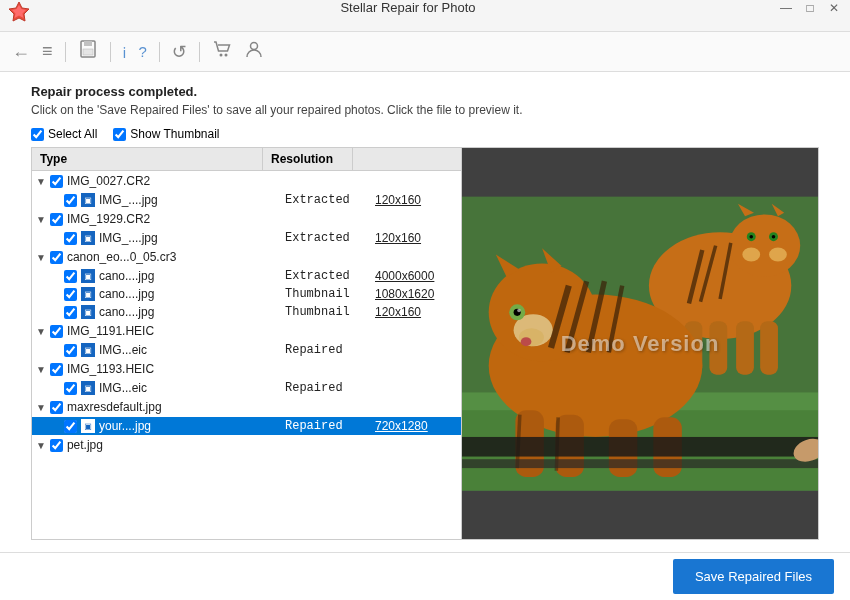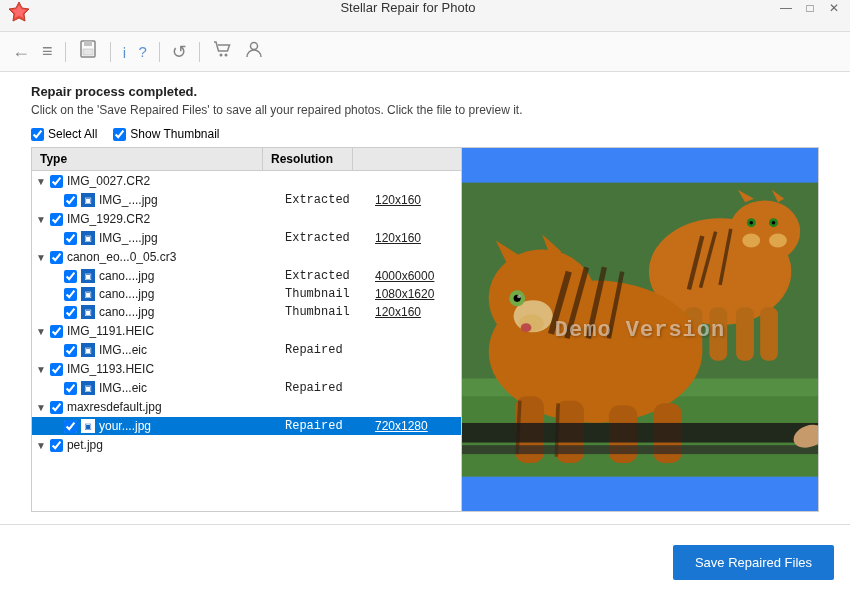--- a/index.html
+++ b/index.html
@@ -189,43 +189,42 @@
       display: inline-flex;
       align-items: center;
       justify-content: center;
       font-size: 8px;
       color: #fff;
       flex-shrink: 0;
     }
     .preview-panel {
       flex: 1;
       position: relative;
-      background: #3b82f6;
+      background: #404040;
       overflow: hidden;
-      font-family: Liberation Mono, monospace;
     }
     .tiger-svg {
       width: 100%;
       height: 100%;
     }
     .watermark {
       position: absolute;
       top: 50%;
       left: 50%;
       transform: translate(-50%, -50%);
       color: rgba(255,255,255,0.5);
       font-size: 22px;
       font-weight: bold;
       white-space: nowrap;
       pointer-events: none;
       text-shadow: 1px 1px 3px rgba(0,0,0,0.3);
       letter-spacing: 1px;
     }
     .bottom-bar {
-      height: 76px;
+      height: 48px;
       background: #fff;
       border-top: 1px solid #ddd;
       display: flex;
       align-items: center;
       justify-content: flex-end;
       padding: 0 16px;
       flex-shrink: 0;
     }
     .save-btn {
       background: #1976d2;

